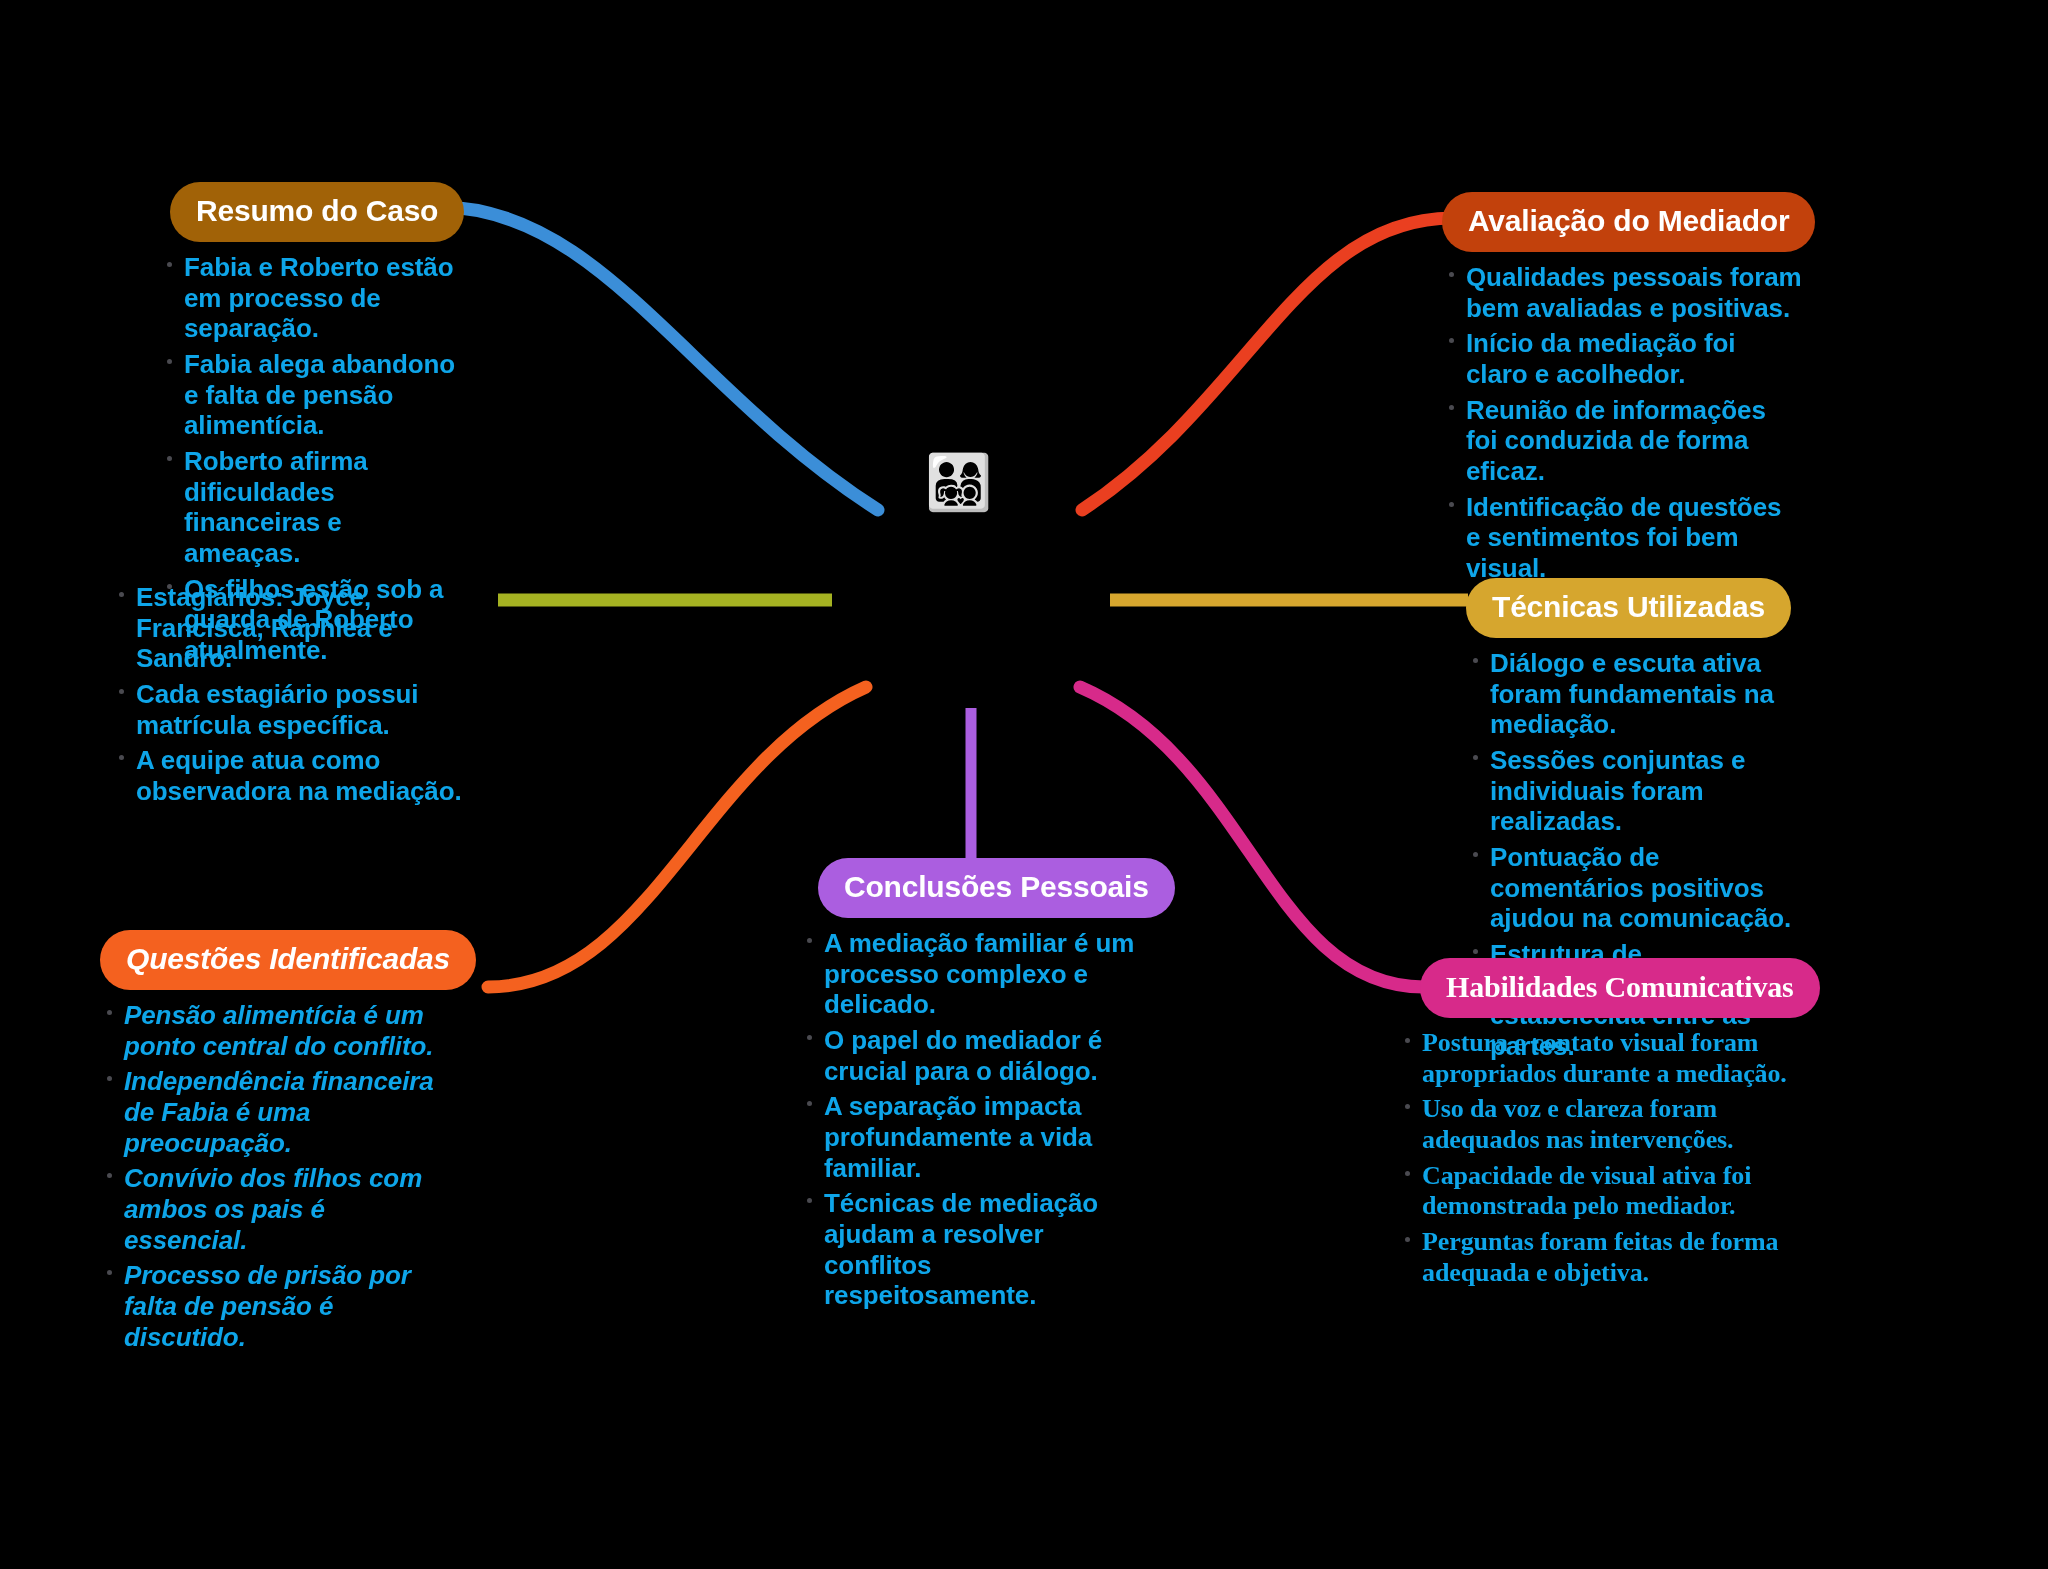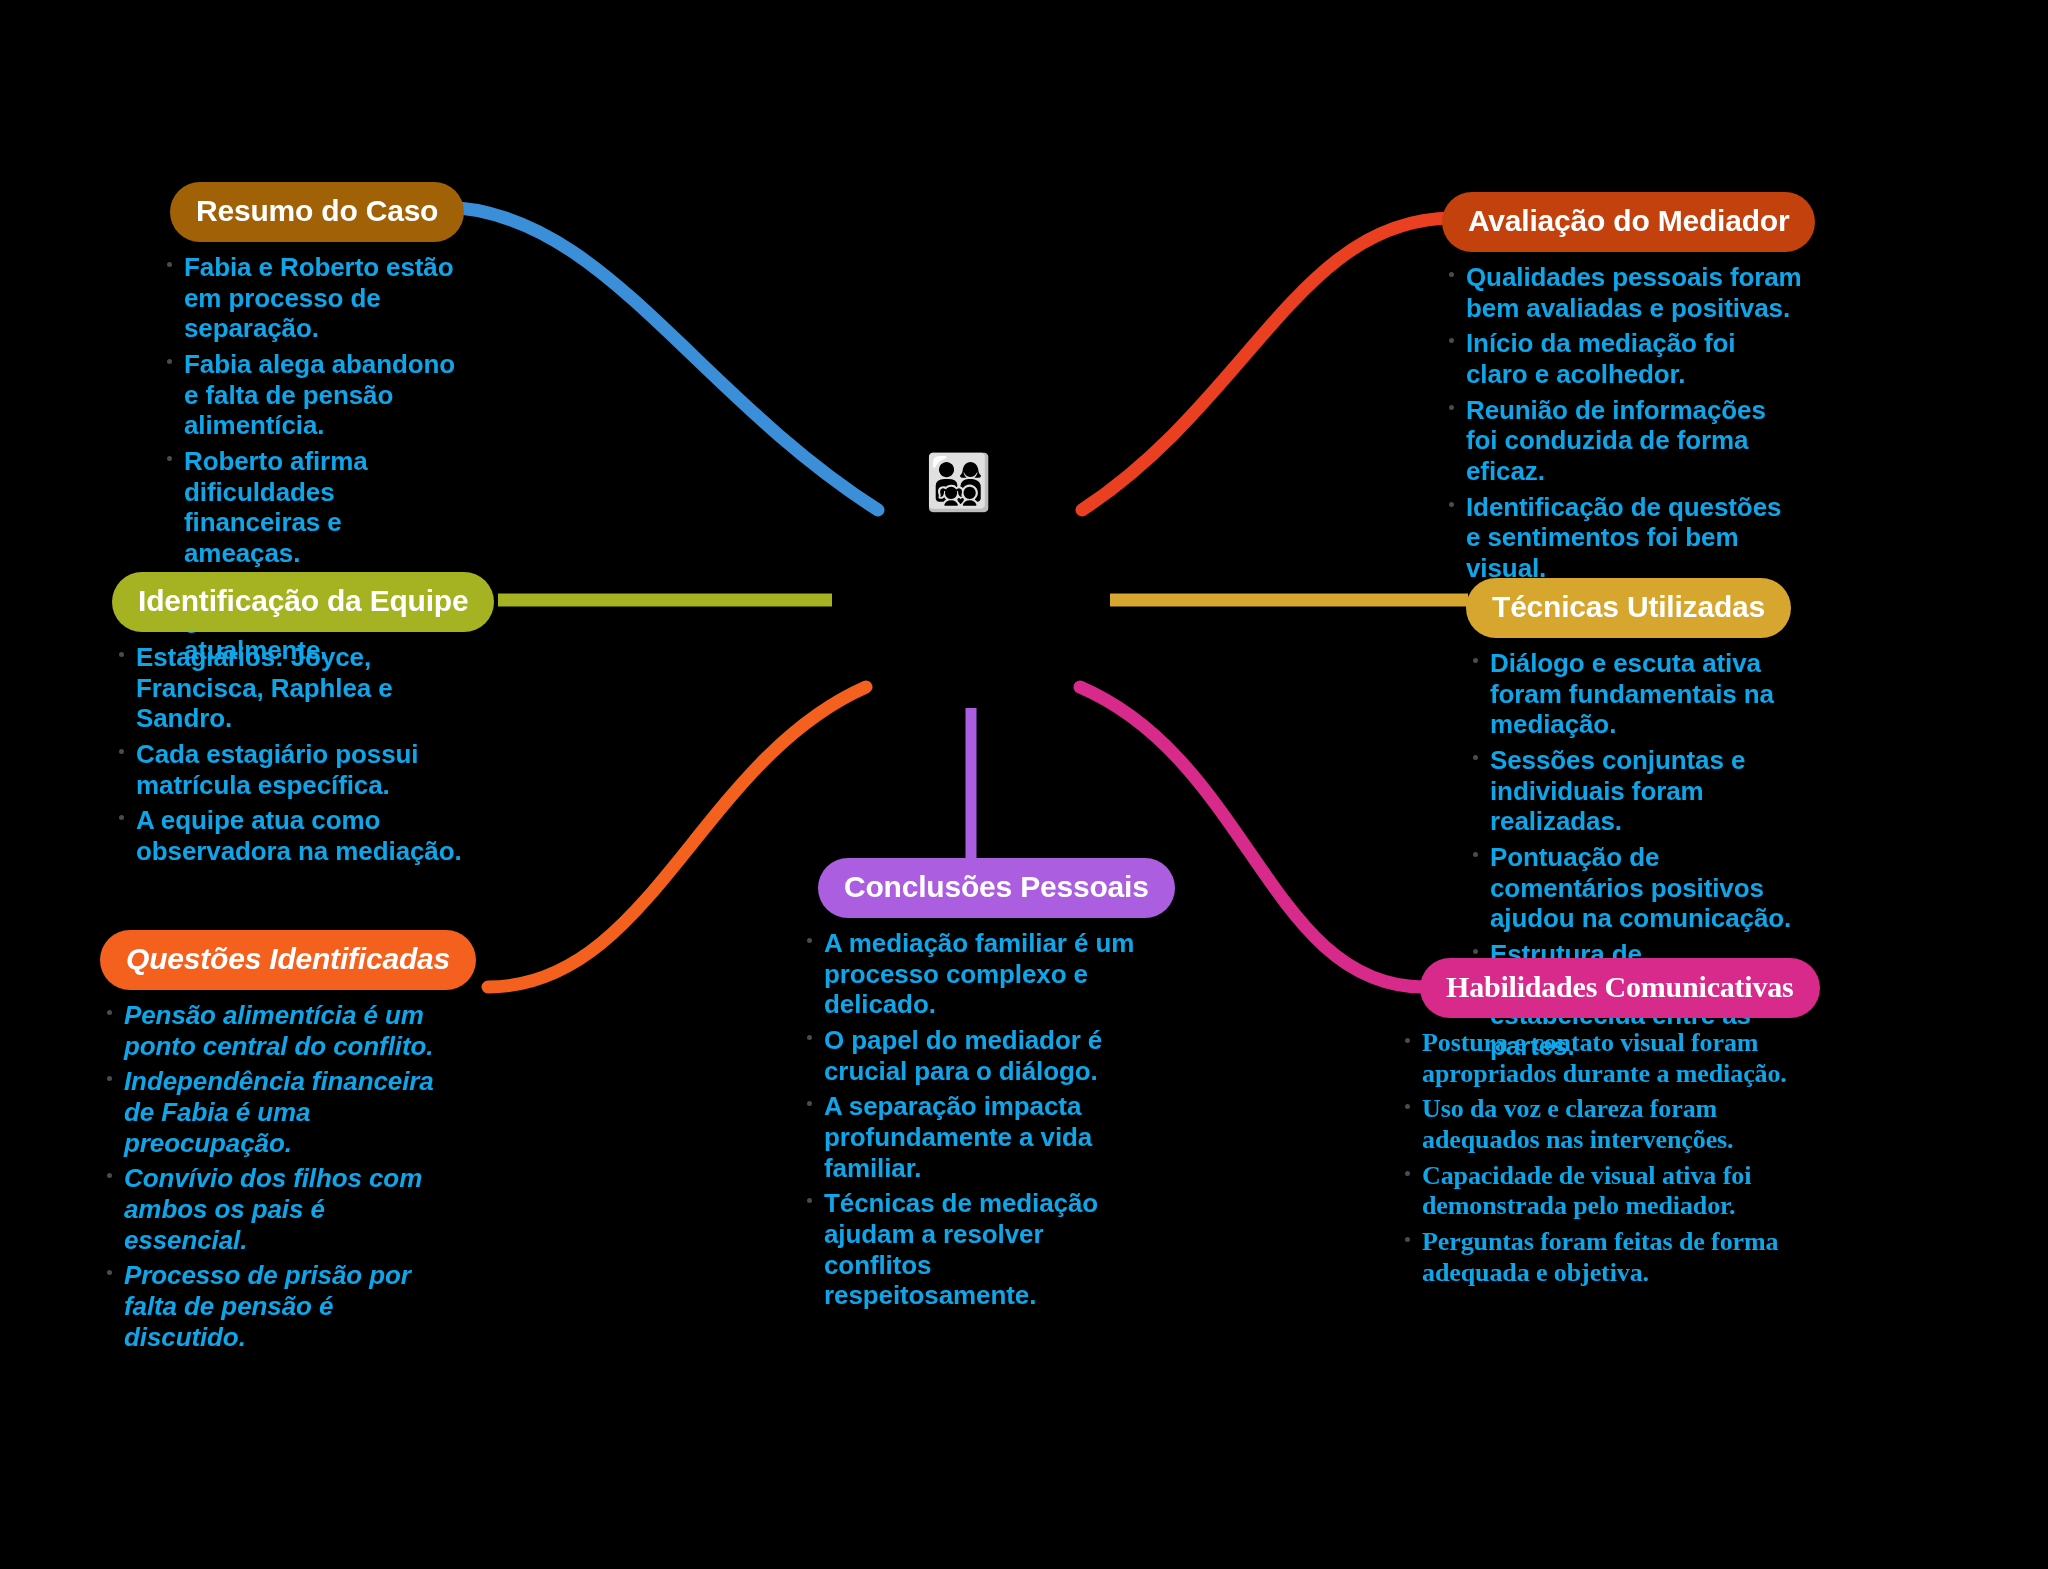--- a/index.html
+++ b/index.html
@@ -119,21 +119,20 @@
     <div class="badge" style="background:#c2410c">Avaliação do Mediador</div>
     <ul class="bullets">
       <li>Qualidades pessoais foram bem avaliadas e positivas.</li>
       <li>Início da mediação foi claro e acolhedor.</li>
       <li>Reunião de informações foi conduzida de forma eficaz.</li>
       <li>Identificação de questões e sentimentos foi bem visual.</li>
     </ul>
   </div>
 
   <div class="node" id="n-equipe">
-    <div class="badge" style="background:#a5b222">Identificação da Equipe</div>
     <ul class="bullets">
       <li>Estagiários: Joyce, Francisca, Raphlea e Sandro.</li>
       <li>Cada estagiário possui matrícula específica.</li>
       <li>A equipe atua como observadora na mediação.</li>
     </ul>
   </div>
 
   <div class="node" id="n-tecnicas">
     <div class="badge" style="background:#d6a62e">Técnicas Utilizadas</div>
     <ul class="bullets">

